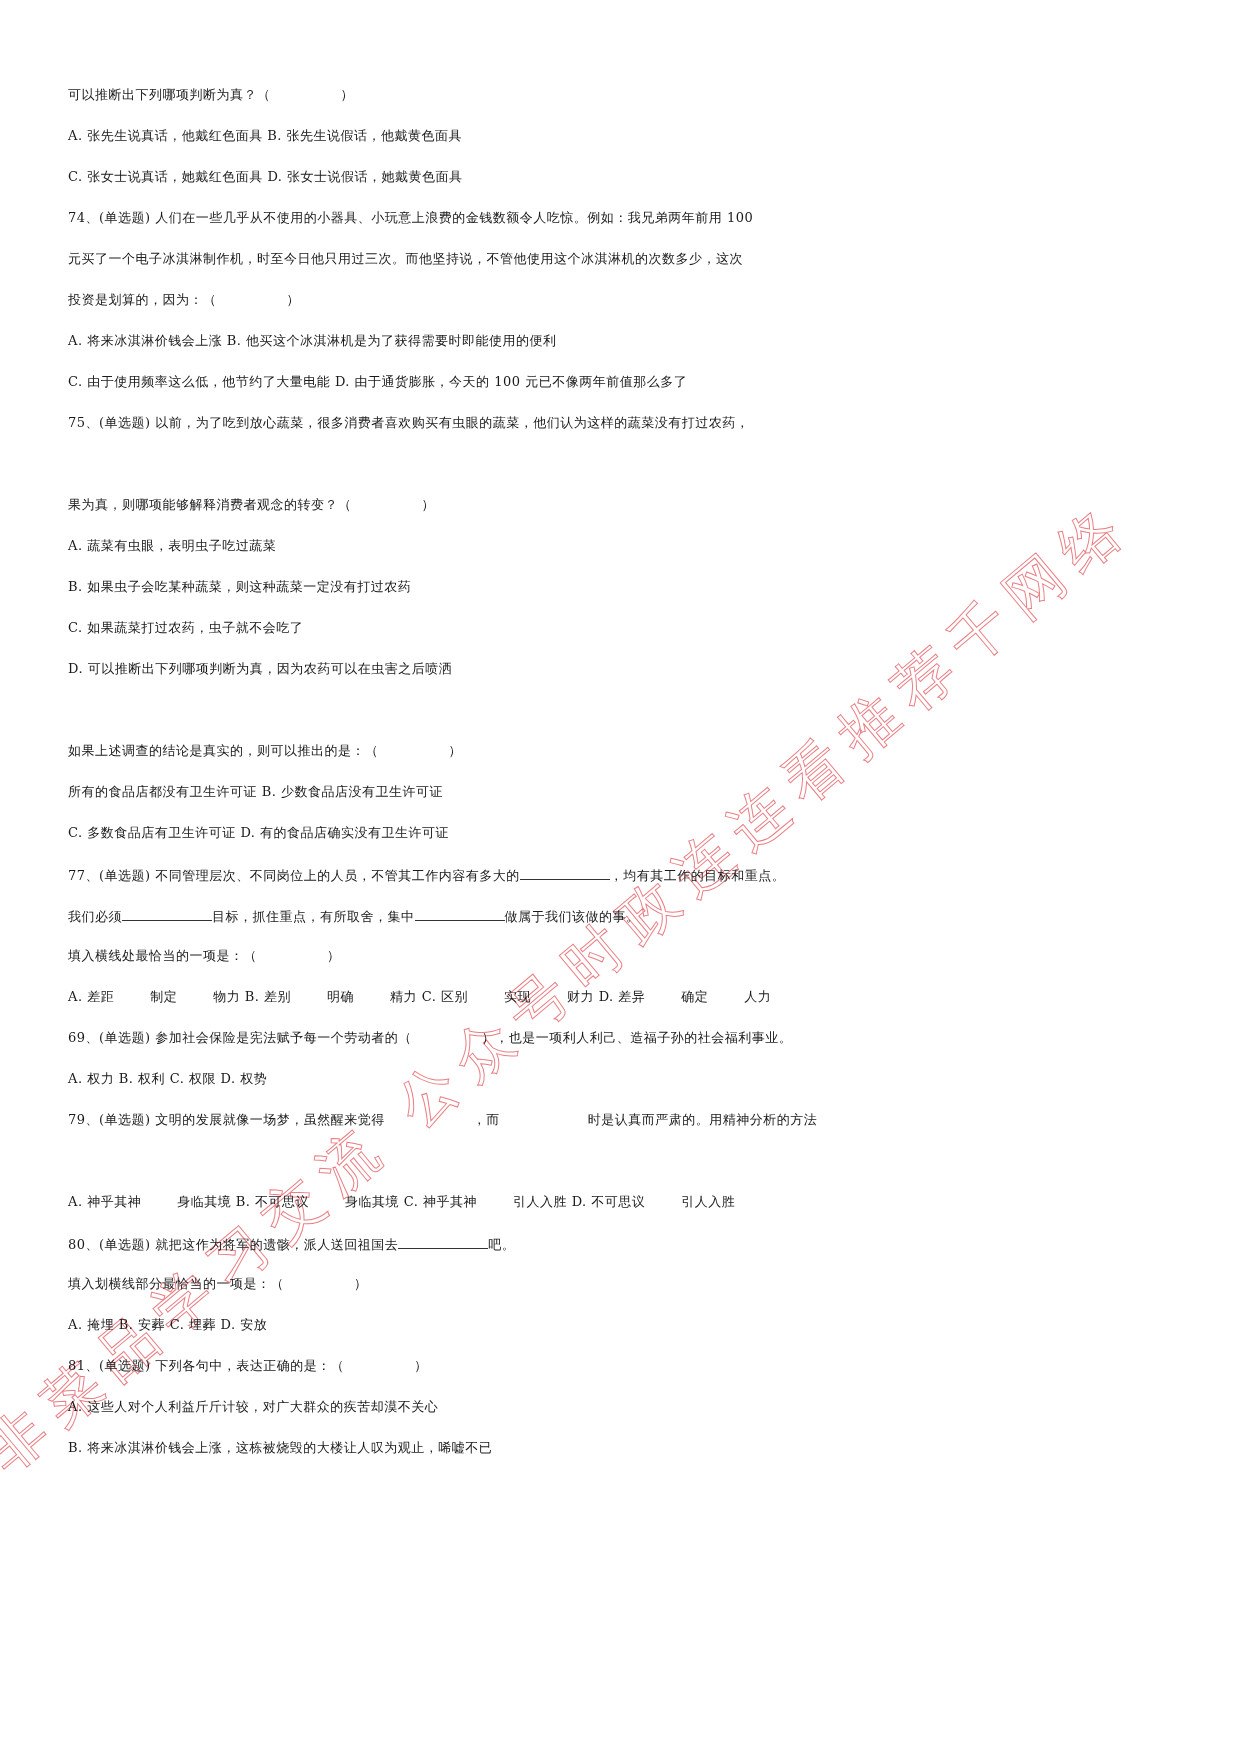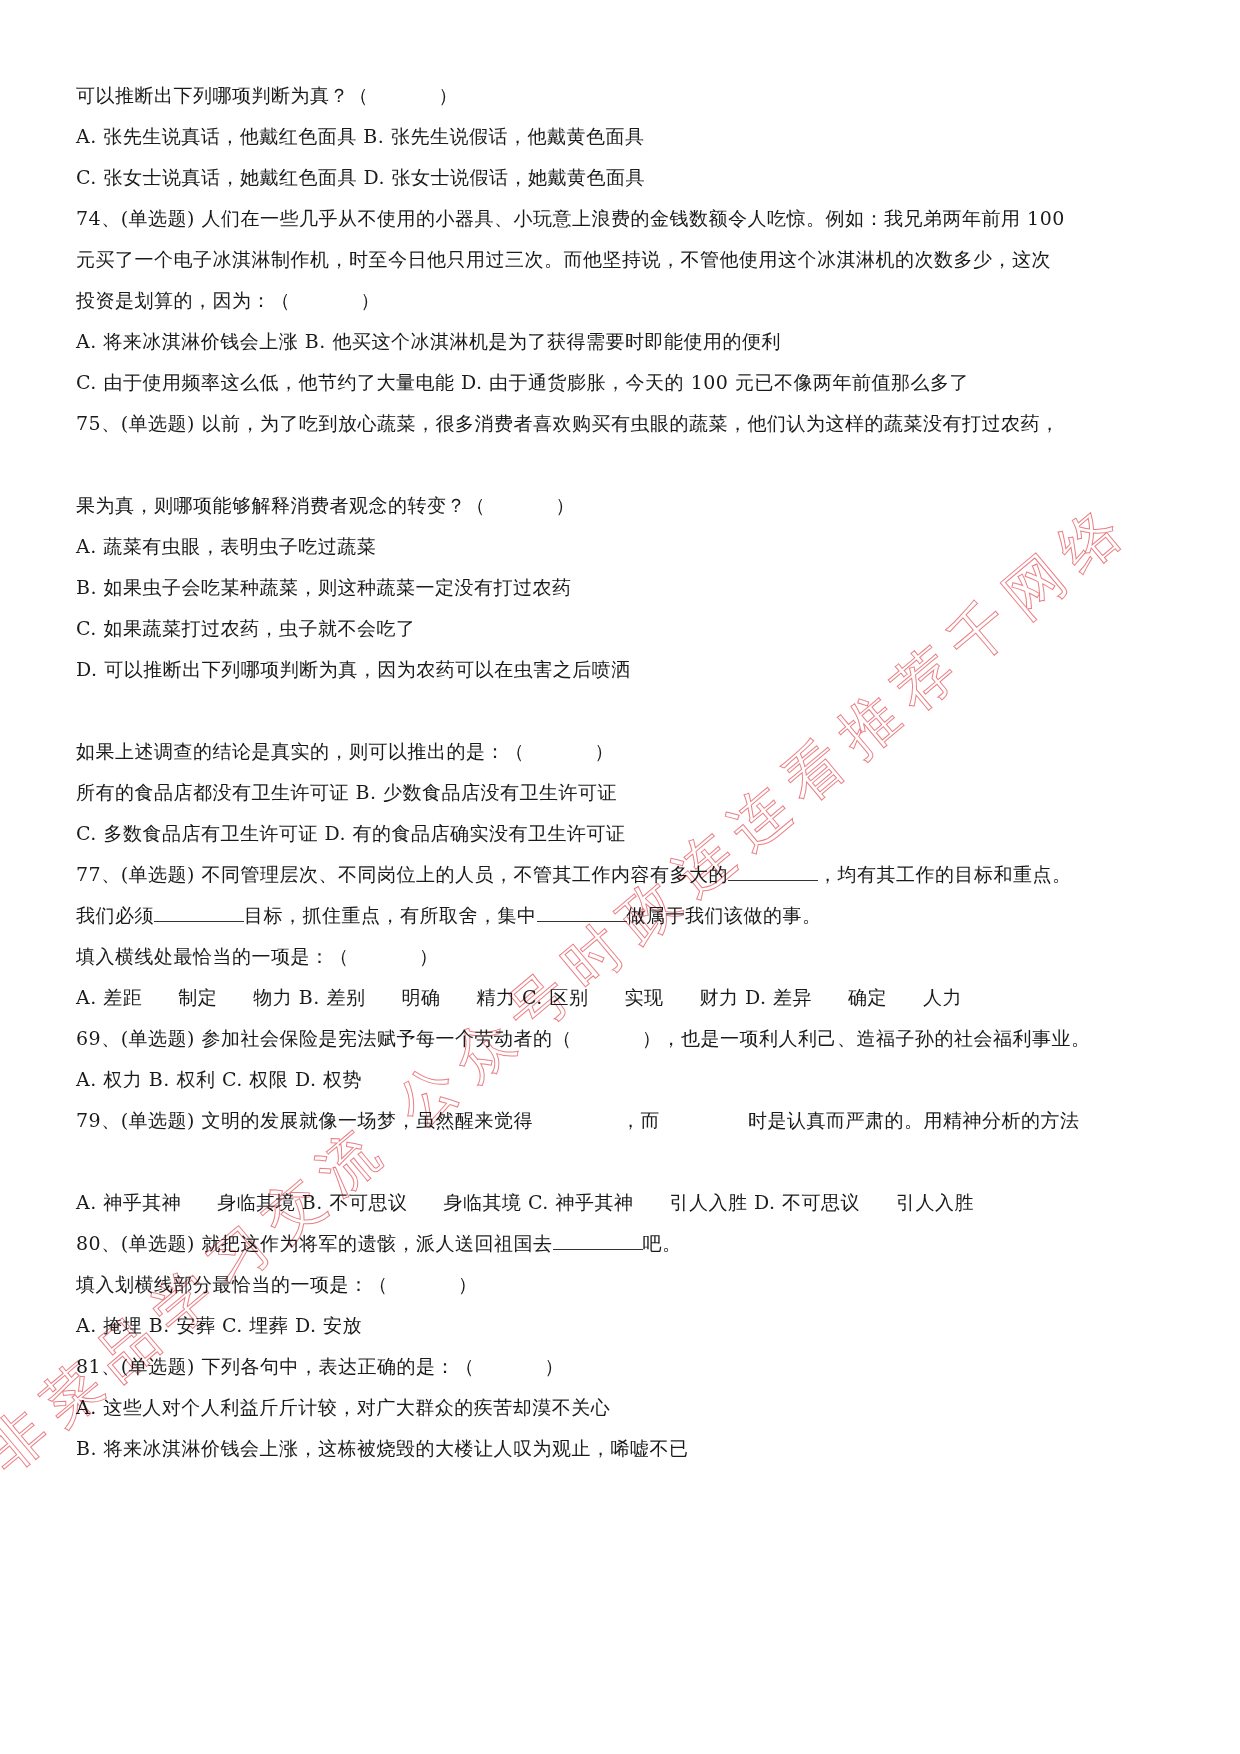--- a/index.html
+++ b/index.html
@@ -12,22 +12,22 @@
       font-family: "DejaVu Serif", "Liberation Serif", serif;
       color: #1a1a1a;
     }
     .page {
       position: absolute;
       left: 0; top: 0;
       width: 1240px; height: 1754px;
     }
     .line {
       position: absolute;
-      left: 76px;
-      font-size: 19px;
+      left: 68px;
+      font-size: 13px;
       line-height: 26px;
       white-space: nowrap;
       letter-spacing: 0.5px;
       z-index: 2;
     }
     .blank {
       display: inline-block;
       border-bottom: 1px solid #333;
       width: 90px;
       height: 18px;

